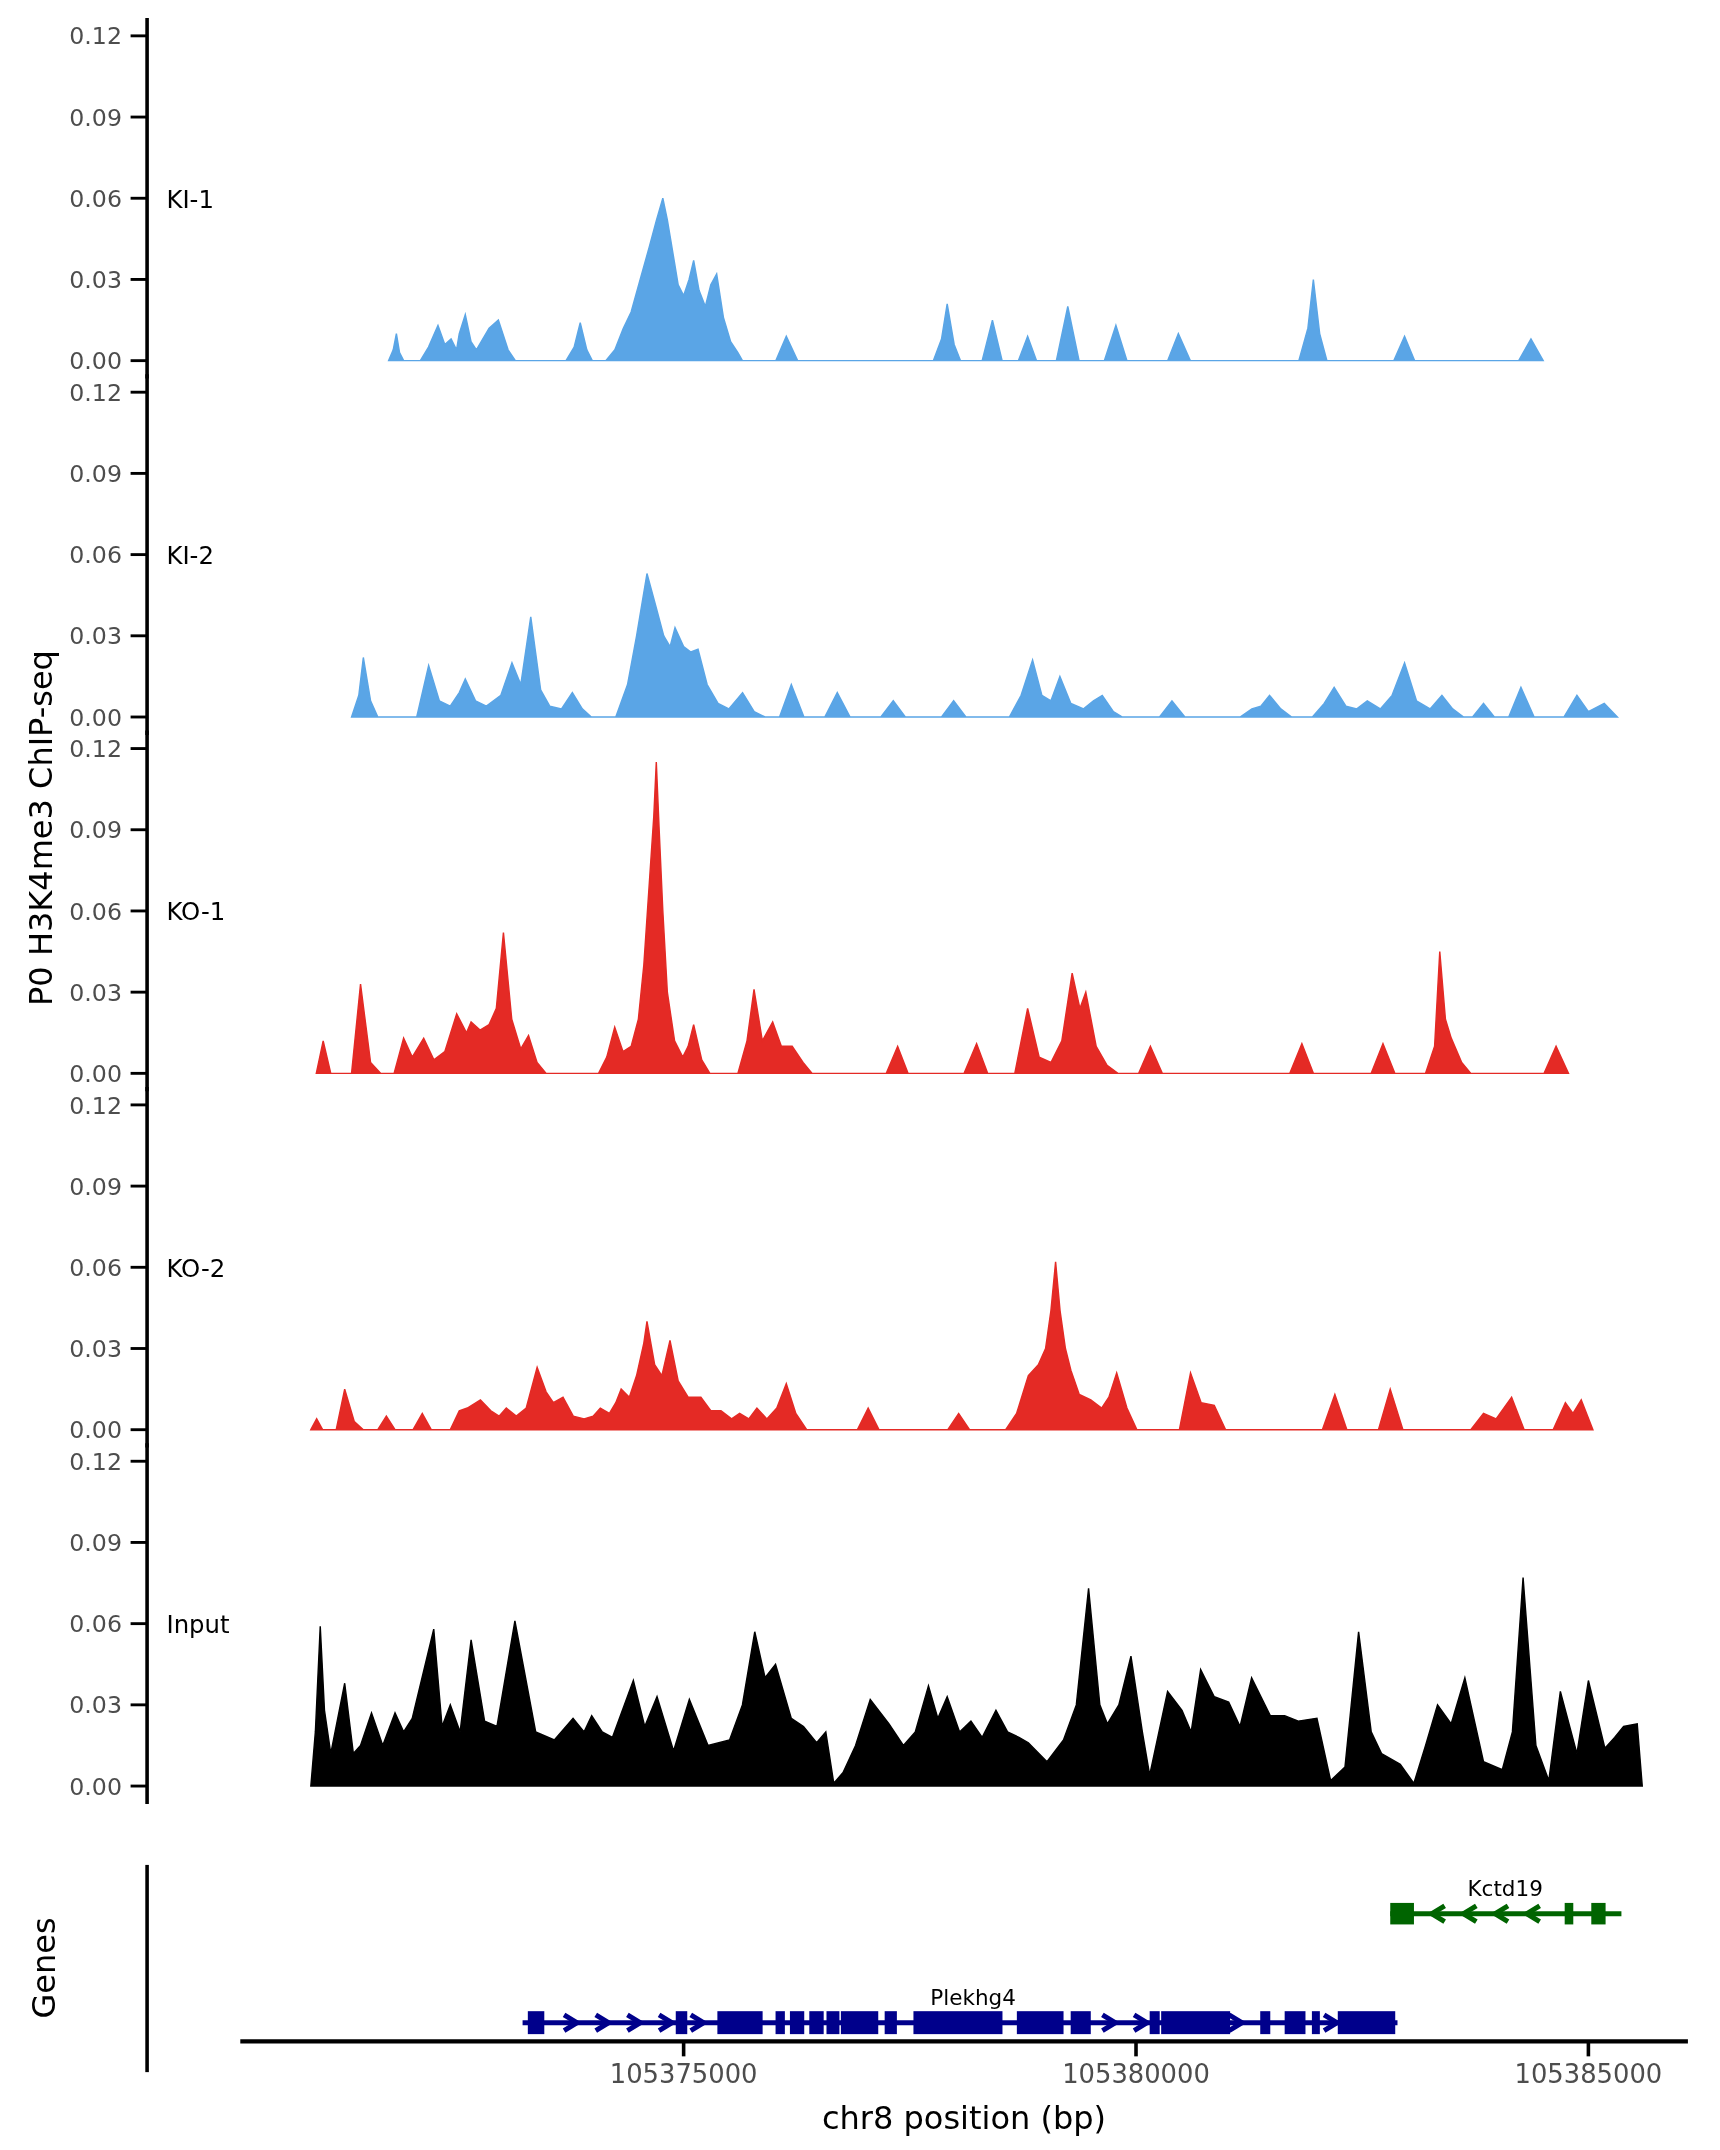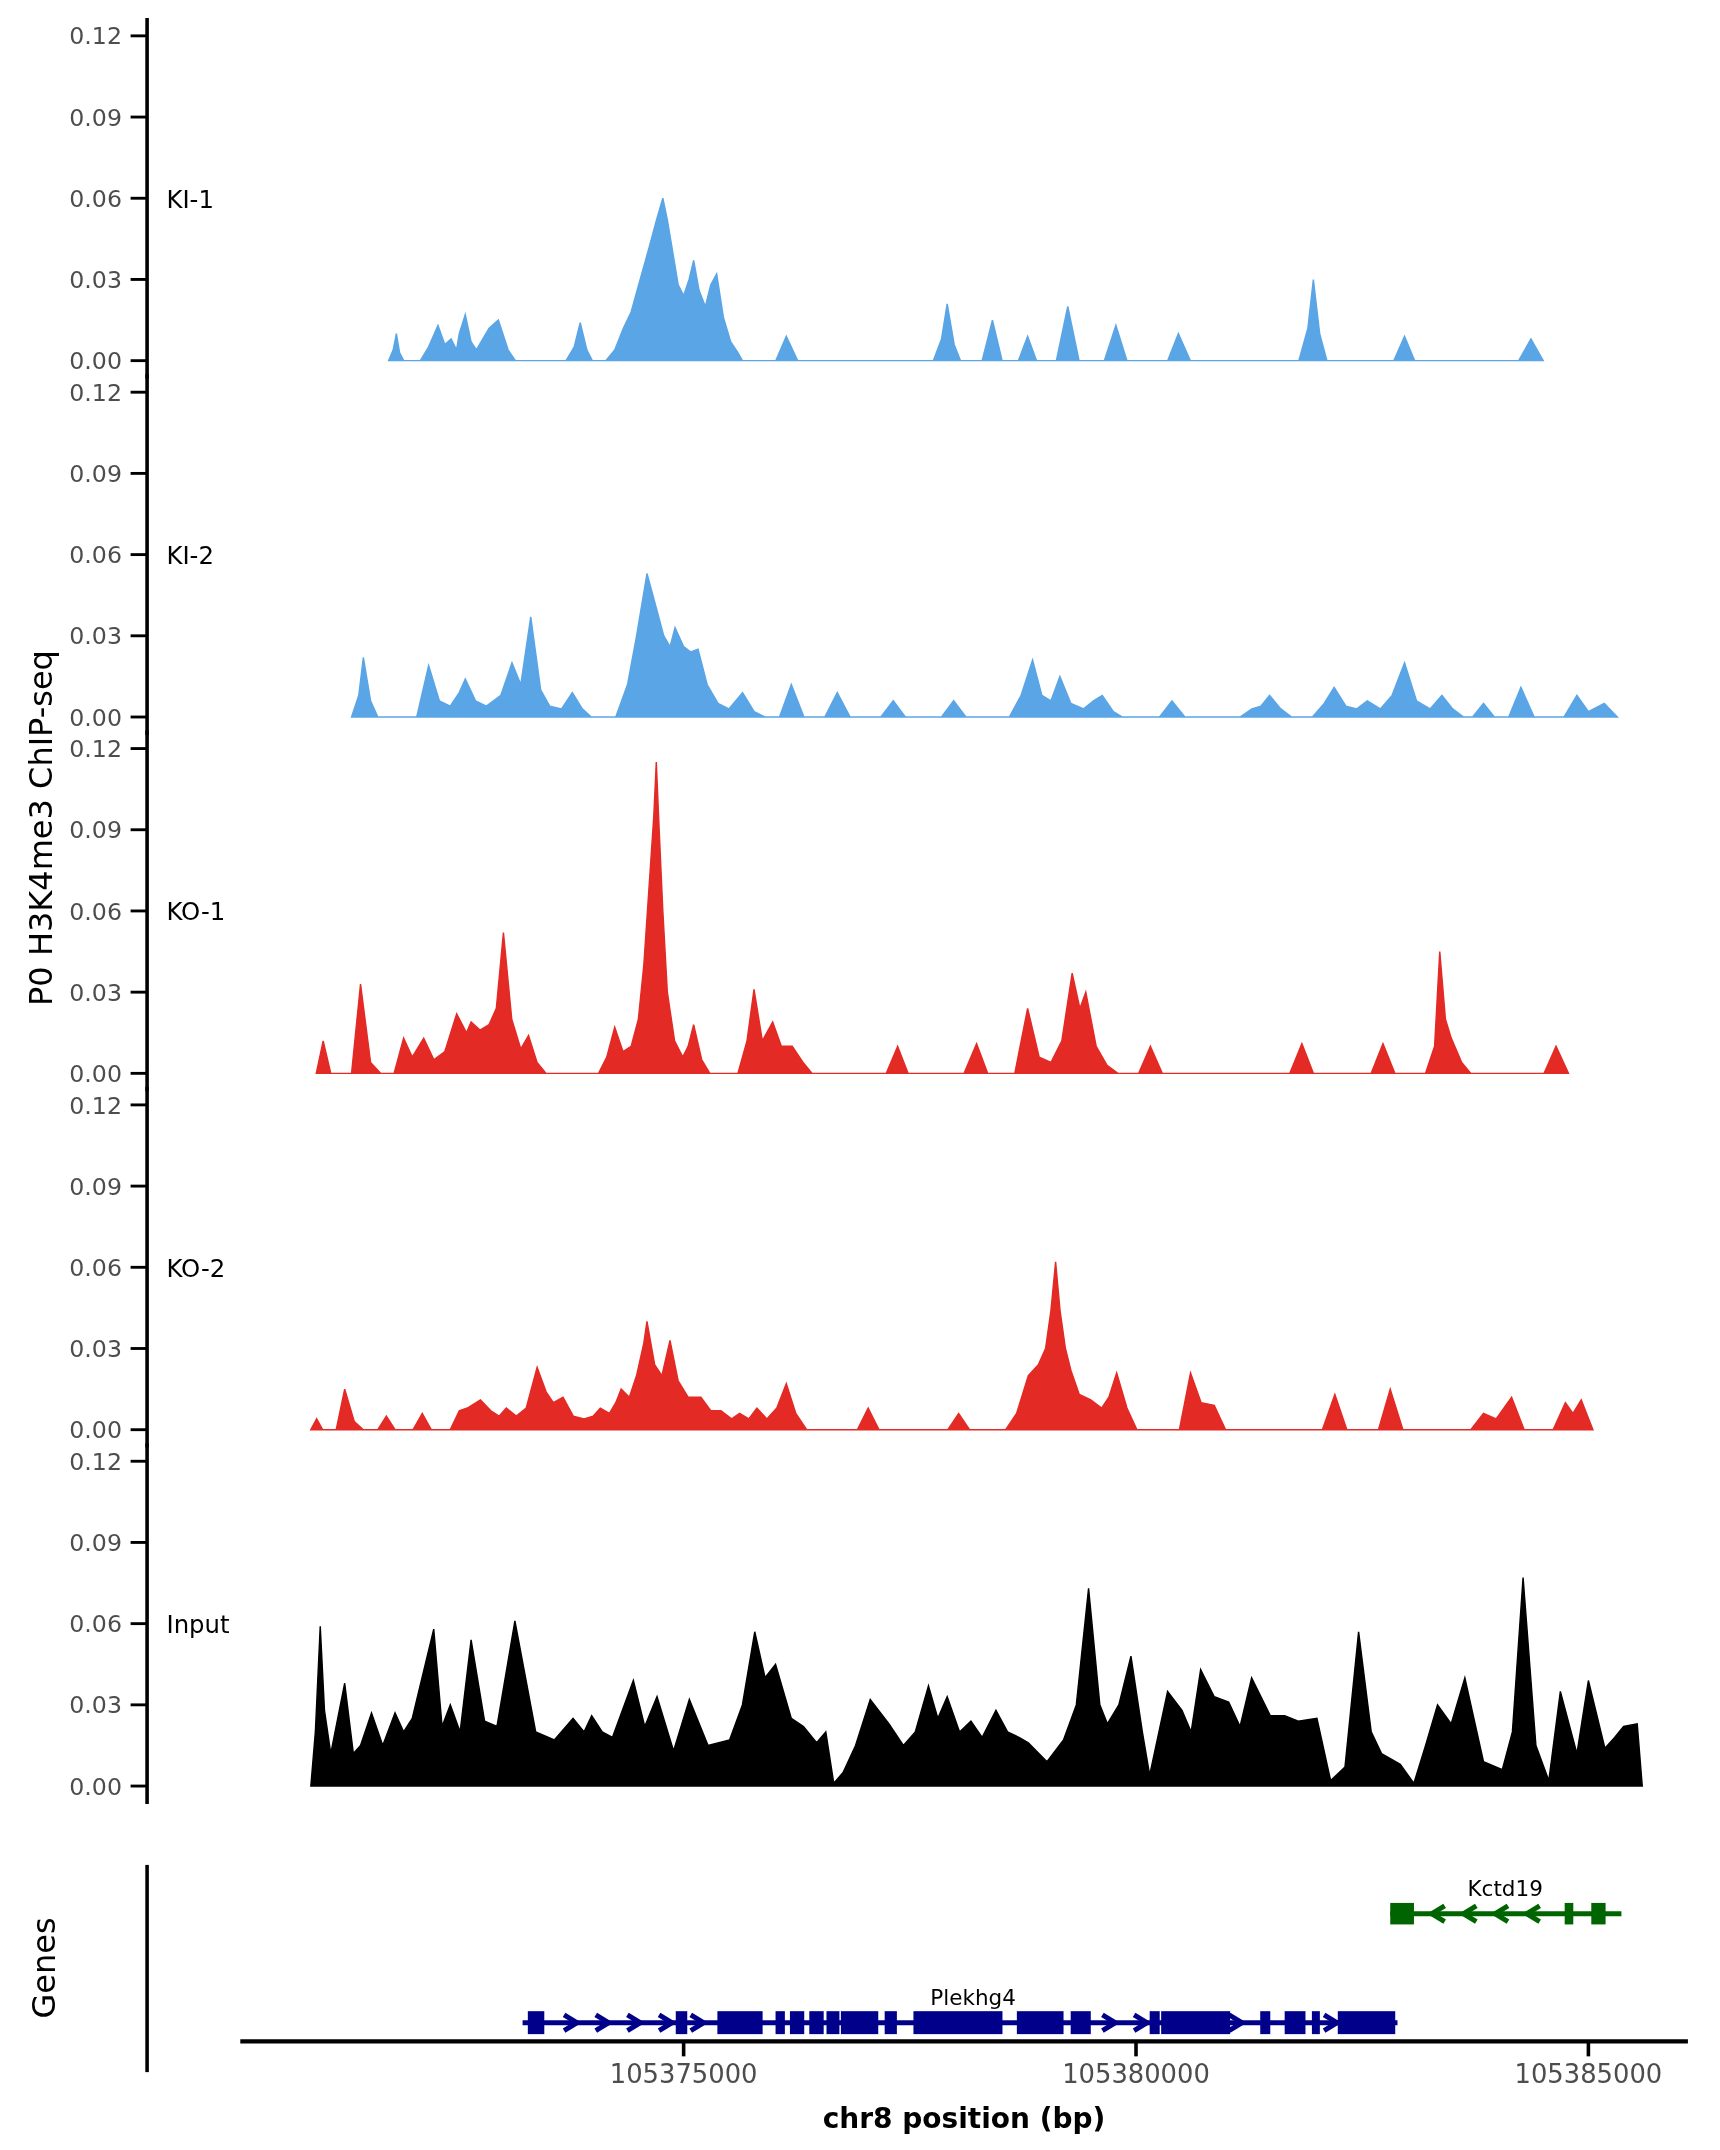--- a/index.html
+++ b/index.html
@@ -10,21 +10,21 @@
   .figure svg{position:absolute;left:0;top:0;}
   .rot-title{
     position:absolute;white-space:nowrap;color:#000;
     transform:translate(-50%,-50%) rotate(-90deg);
     font-size:32px;
   }
   .y-title{left:41px;top:828px;}
   .genes-title{left:44px;top:1968px;}
   .x-title{
     position:absolute;left:964px;top:2118px;transform:translate(-50%,-50%);
-    white-space:nowrap;color:#000;font-size:28px;font-weight:bold;
+    white-space:nowrap;color:#000;font-size:32px;
   }
 </style>
 </head>
 <body>
 
 <div class="figure">
   <div class="rot-title y-title">P0 H3K4me3 ChIP-seq</div>
   <div class="rot-title genes-title">Genes</div>
   <div class="x-title">chr8 position (bp)</div>
   <svg id="chart" width="1721" height="2151" viewBox="0 0 2400 3000">

